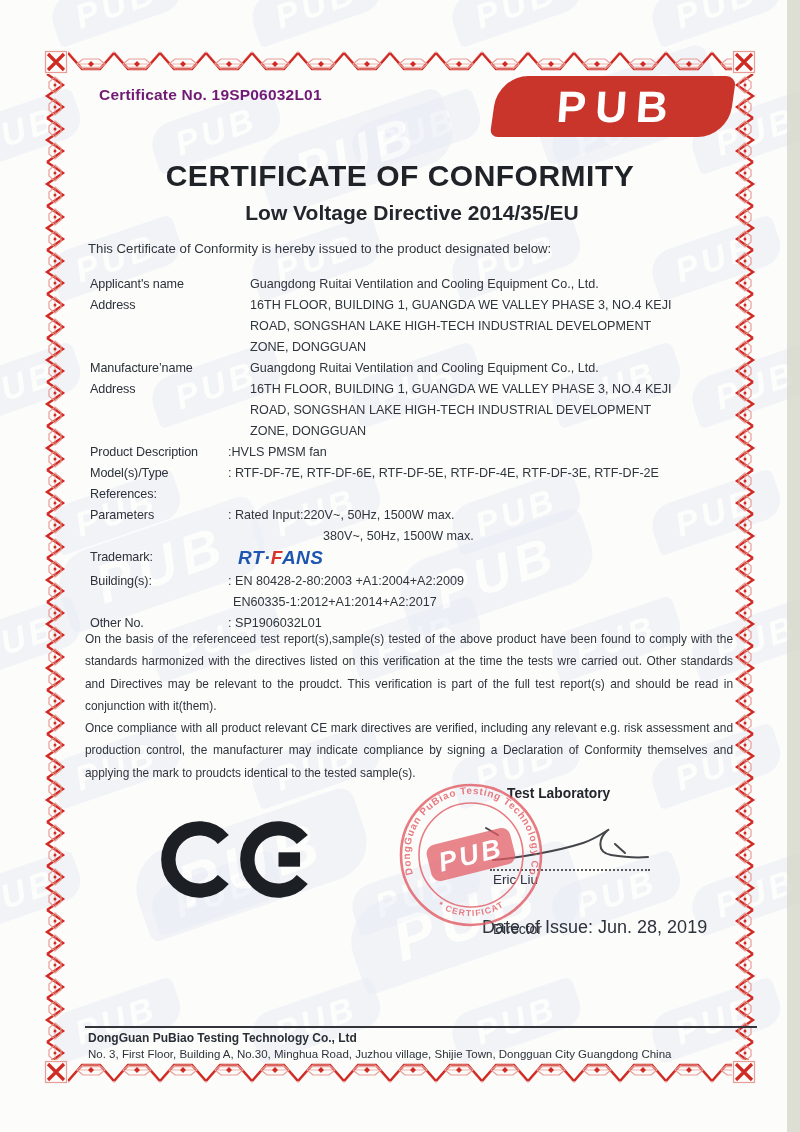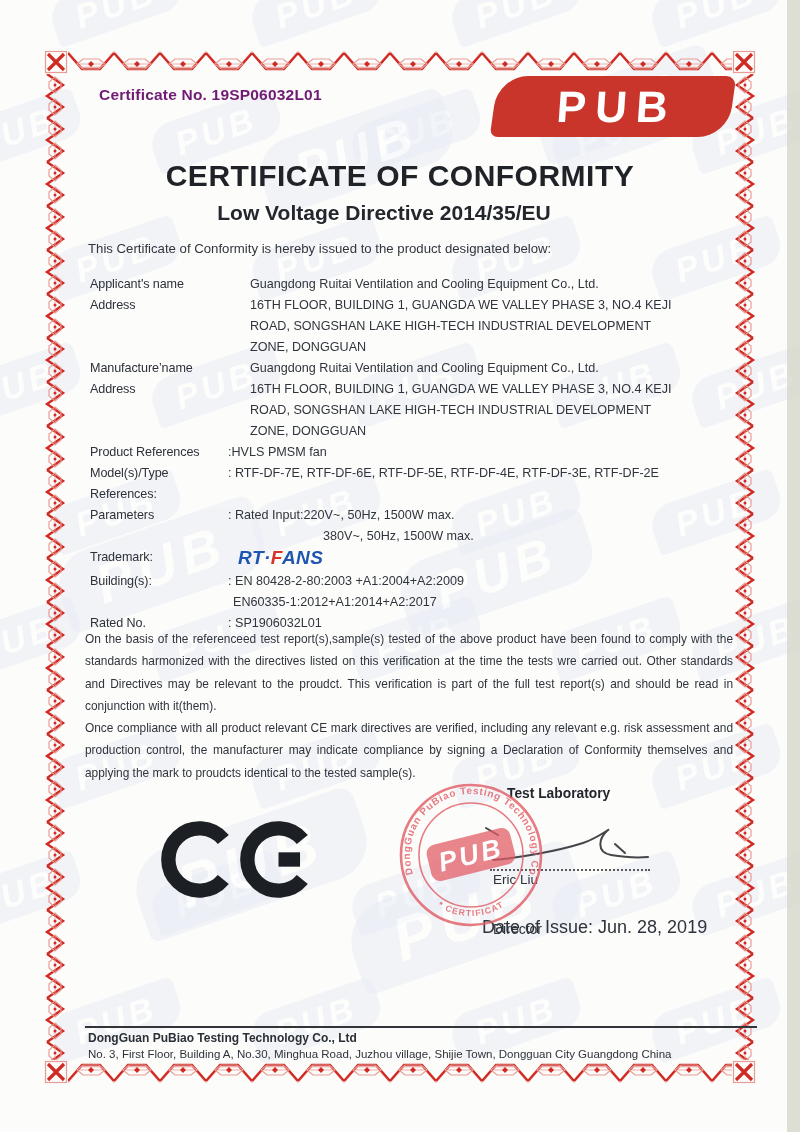--- a/index.html
+++ b/index.html
@@ -13,21 +13,21 @@
       letter-spacing:4px;opacity:.55;}
   
   .bord{position:absolute;z-index:1;}
   
   .cert-no{left:99px;top:86px;font-size:15.5px;font-weight:bold;color:#701a75;letter-spacing:.2px;}
   .logo{left:494px;top:76px;width:238px;height:61px;background:#c9352b;
         border-radius:30px 10px 30px 8px;transform:skewX(-8deg);
         display:flex;align-items:center;justify-content:center;}
   .logo span{font-size:44px;font-weight:bold;color:#fff;letter-spacing:9px;transform:skewX(4deg);padding-left:8px;}
   .title{left:60px;top:159px;width:680px;text-align:center;font-size:30px;font-weight:bold;color:#1f2328;letter-spacing:.5px;}
-  .subtitle{left:44px;top:201px;width:680px;text-align:center;font-size:21px;font-weight:bold;color:#23272d;}
+  .subtitle{left:72px;top:201px;width:680px;text-align:center;font-size:21px;font-weight:bold;color:#23272d;}
   .intro{left:88px;top:241px;font-size:13.2px;color:#30353d;}
   
   .fields{left:90px;top:274px;width:650px;font-size:12.6px;line-height:21px;color:#30353d;}
   .frow{display:flex;}
   .flabel{flex:0 0 138px;font-weight:normal;color:#2c313a;letter-spacing:-.1px;}
   .fval{flex:1;}
   .pad{padding-left:22px;}
   .ind1{padding-left:5px;}
   .ind2{padding-left:95px;}
   .padtm{padding-left:10px;}
@@ -201,21 +201,21 @@
     </div>
     <div class="frow">
       <div class="flabel">Address</div>
       <div class="fval pad">
         <div>16TH FLOOR, BUILDING 1, GUANGDA WE VALLEY PHASE 3, NO.4 KEJI</div>
         <div>ROAD, SONGSHAN LAKE HIGH-TECH INDUSTRIAL DEVELOPMENT</div>
         <div>ZONE, DONGGUAN</div>
       </div>
     </div>
     <div class="frow">
-      <div class="flabel">Product References</div>
+      <div class="flabel">Product Description</div>
       <div class="fval">:HVLS PMSM fan</div>
     </div>
     <div class="frow">
       <div class="flabel">Model(s)/Type References:</div>
       <div class="fval">: RTF-DF-7E, RTF-DF-6E, RTF-DF-5E, RTF-DF-4E, RTF-DF-3E, RTF-DF-2E</div>
     </div>
     <div class="frow">
       <div class="flabel">Parameters</div>
       <div class="fval">
         <div>: Rated Input:220V~, 50Hz, 1500W max.</div>
@@ -229,21 +229,21 @@
       </div>
     </div>
     <div class="frow">
       <div class="flabel">Building(s):</div>
       <div class="fval">
         <div>: EN 80428-2-80:2003 +A1:2004+A2:2009</div>
         <div class="ind1">EN60335-1:2012+A1:2014+A2:2017</div>
       </div>
     </div>
     <div class="frow">
-      <div class="flabel">Rated No.</div>
+      <div class="flabel">Other No.</div>
       <div class="fval">: SP1906032L01</div>
     </div>
   </div>
 
   <div class="abs paras">
     <p>On the basis of the referenceed test report(s),sample(s) tested of the above product have been found to comply with the standards harmonized with the directives listed on this verification at the time the tests wre carried out. Other standards and Directives may be relevant to the proudct. This verification is part of the full test report(s) and should be read in conjunction with it(them).</p>
     <p>Once compliance with all product relevant CE mark directives are verified, including any relevant e.g. risk assessment and production control, the manufacturer may indicate compliance by signing a Declaration of Conformity themselves and applying the mark to proudcts identical to the tested sample(s).</p>
   </div>
 
   <div class="abs lab-h">Test Laboratory</div>

